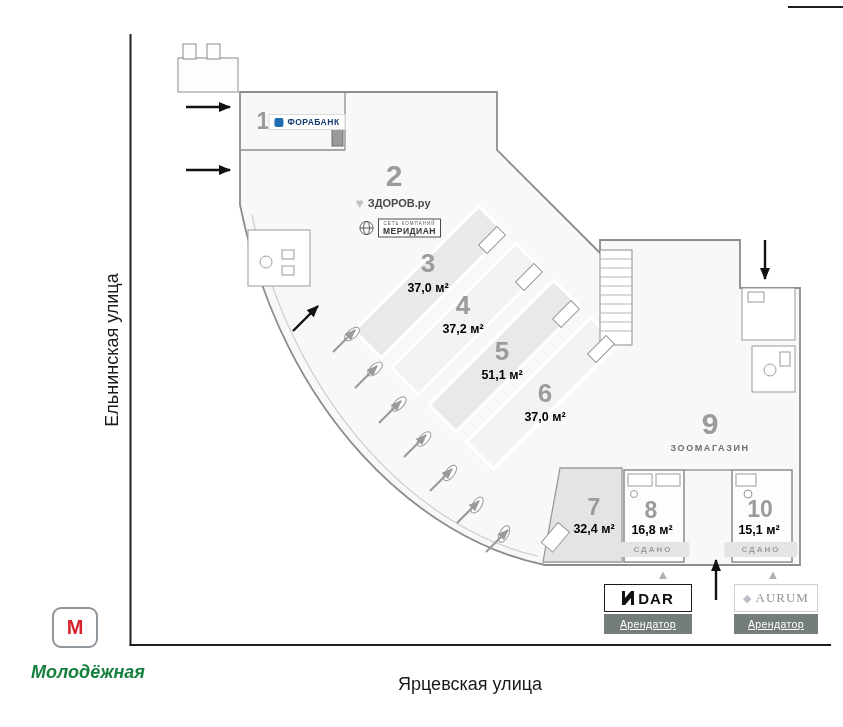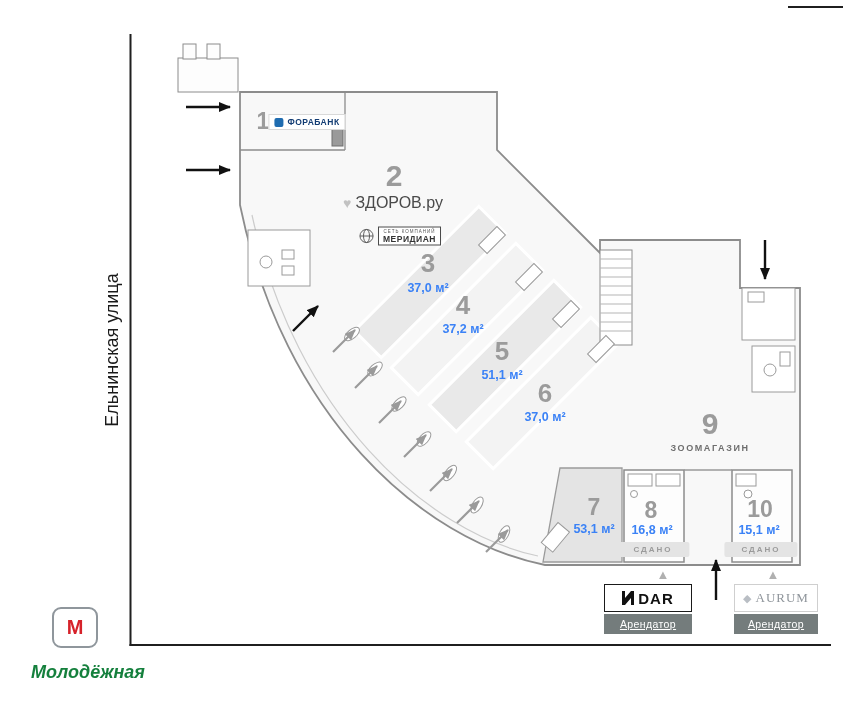--- a/index.html
+++ b/index.html
@@ -4,29 +4,29 @@
 <style>
   html,body{margin:0;padding:0;background:#fff;}
   body{width:843px;height:727px;font-family:"Liberation Sans","DejaVu Sans",sans-serif;}
   .canvas{position:relative;width:843px;height:727px;background:#fff;overflow:hidden;}
   svg.plan{position:absolute;left:0;top:0;}
   .label{position:absolute;transform:translate(-50%,-50%);text-align:center;white-space:nowrap;}
   .unit-num{color:#9b9b9b;font-weight:bold;line-height:1;}
   .n-lg{font-size:30px;}
   .n-md{font-size:26px;}
   .n-sm{font-size:23px;}
-  .unit-area{color:#3b82f6;font-weight:bold;font-size:12.5px;}
+  .unit-area{color:#000000;font-weight:bold;font-size:12.5px;}
   .badge-sdano{background:#e4e4e4;color:#9b9b9b;font-size:8px;font-weight:bold;letter-spacing:2px;padding:3px 17px;border-radius:2px;}
   .unit-tenant{color:#6e6e6e;font-size:9px;font-weight:600;letter-spacing:1.6px;}
   .logo-row{display:flex;align-items:center;gap:4px;}
   .fb-badge{background:#fff;border:1px solid #d9d9d9;padding:2px 5px;}
   .fb-icon{display:inline-block;width:9px;height:9px;background:#1f6cb0;border-radius:2px;}
   .fb-text{color:#123c73;font-size:8.5px;font-weight:bold;letter-spacing:0.5px;}
   .zd-heart{color:#c2c2c2;font-size:14px;line-height:1;}
-  .zd-text{color:#4a4a4a;font-size:16px;font-weight:normal;}
+  .zd-text{color:#4a4a4a;font-size:11px;font-weight:bold;}
   .mer-box{border:1px solid #4a4a4a;padding:1px 4px;display:flex;flex-direction:column;align-items:center;background:#fff;}
   .mer-sub{font-size:4.5px;color:#555;letter-spacing:1px;}
   .mer-text{font-size:8.5px;font-weight:bold;color:#333;letter-spacing:0.5px;}
   .tenant-badge{position:absolute;}
   .logo-box{display:flex;align-items:center;justify-content:center;gap:4px;height:26px;background:#fff;}
   .dar-border{border:1.5px solid #1a1a1a;}
   .aurum-border{border:1px solid #cfcfcf;}
   .dar-text{font-weight:800;font-size:15px;color:#111;letter-spacing:1px;}
   .aurum-diamond{color:#b9bec4;font-size:11px;}
   .aurum-text{font-family:"Liberation Serif","DejaVu Serif",serif;font-size:13px;color:#8f959b;letter-spacing:1px;}
@@ -178,21 +178,21 @@
     </span>
   </div>
 
   <div class="label unit-num n-lg" style="left:394px;top:176px">2</div>
   <div class="label" style="left:393px;top:203px">
     <span class="logo-row">
       <span class="zd-heart">♥</span>
       <span class="zd-text">ЗДОРОВ.ру</span>
     </span>
   </div>
-  <div class="label" style="left:400px;top:236px">
+  <div class="label" style="left:400px;top:228px">
     <span class="logo-row">
       <svg width="15" height="15" viewBox="0 0 16 16">
         <circle cx="8" cy="8" r="7" fill="none" stroke="#555"></circle>
         <ellipse cx="8" cy="8" rx="3.2" ry="7" fill="none" stroke="#555"></ellipse>
         <line x1="1" y1="8" x2="15" y2="8" stroke="#555"></line>
       </svg>
       <span class="mer-box">
         <span class="mer-sub">СЕТЬ КОМПАНИЙ</span>
         <span class="mer-text">МЕРИДИАН</span>
       </span>
@@ -205,21 +205,21 @@
   <div class="label unit-num n-md" style="left:463px;top:305px">4</div>
   <div class="label unit-area" style="left:463px;top:329px">37,2 м²</div>
 
   <div class="label unit-num n-md" style="left:502px;top:351px">5</div>
   <div class="label unit-area" style="left:502px;top:375px">51,1 м²</div>
 
   <div class="label unit-num n-md" style="left:545px;top:393px">6</div>
   <div class="label unit-area" style="left:545px;top:417px">37,0 м²</div>
 
   <div class="label unit-num n-sm" style="left:594px;top:507px">7</div>
-  <div class="label unit-area" style="left:594px;top:529px">53,1 м²</div>
+  <div class="label unit-area" style="left:594px;top:529px">32,4 м²</div>
 
   <div class="label unit-num n-sm" style="left:651px;top:510px">8</div>
   <div class="label unit-area" style="left:652px;top:530px">16,8 м²</div>
   <div class="label" style="left:653px;top:547px">
     <span class="badge-sdano">СДАНО</span>
   </div>
 
   <div class="label unit-num n-lg" style="left:710px;top:424px">9</div>
   <div class="label unit-tenant" style="left:710px;top:448px">ЗООМАГАЗИН</div>
 
@@ -247,15 +247,16 @@
       <span class="aurum-diamond">◆</span>
       <span class="aurum-text">AURUM</span>
     </div>
     <div class="tenant-bar">Арендатор</div>
   </div>
 
   <div class="metro-badge">
     <span class="metro-m">М</span>
   </div>
   <div class="molodezhnaya">Молодёжная</div>
+  <div class="street-bottom">Ярцевская улица</div>
   <div class="street-left">Ельнинская улица</div>
 
 </div>
 
 </body></html>

